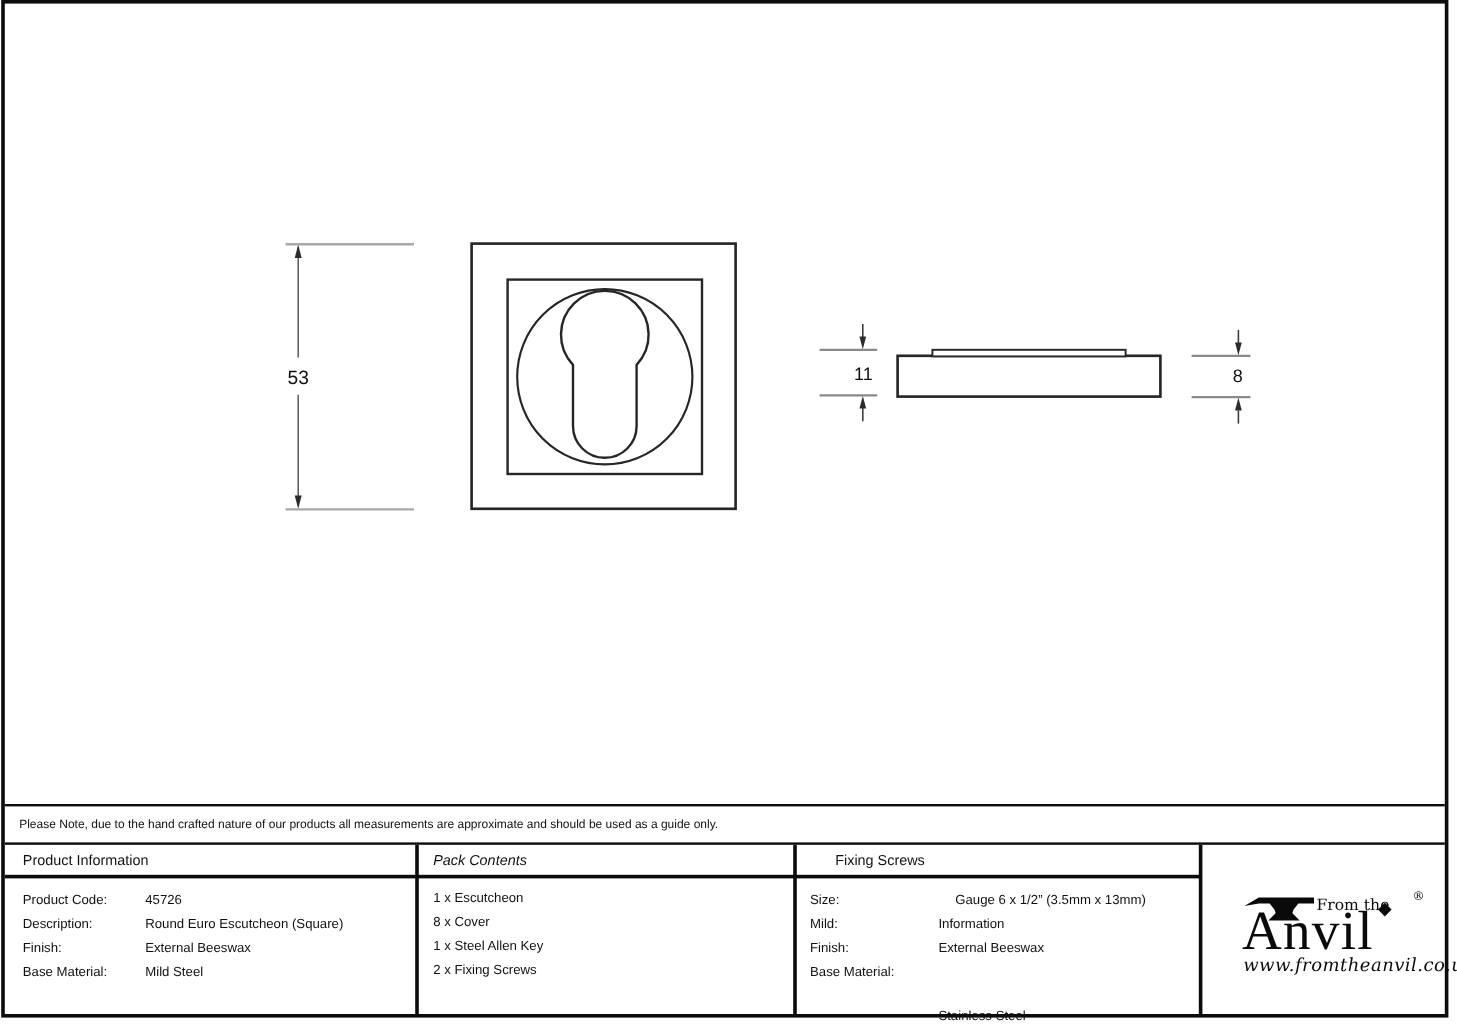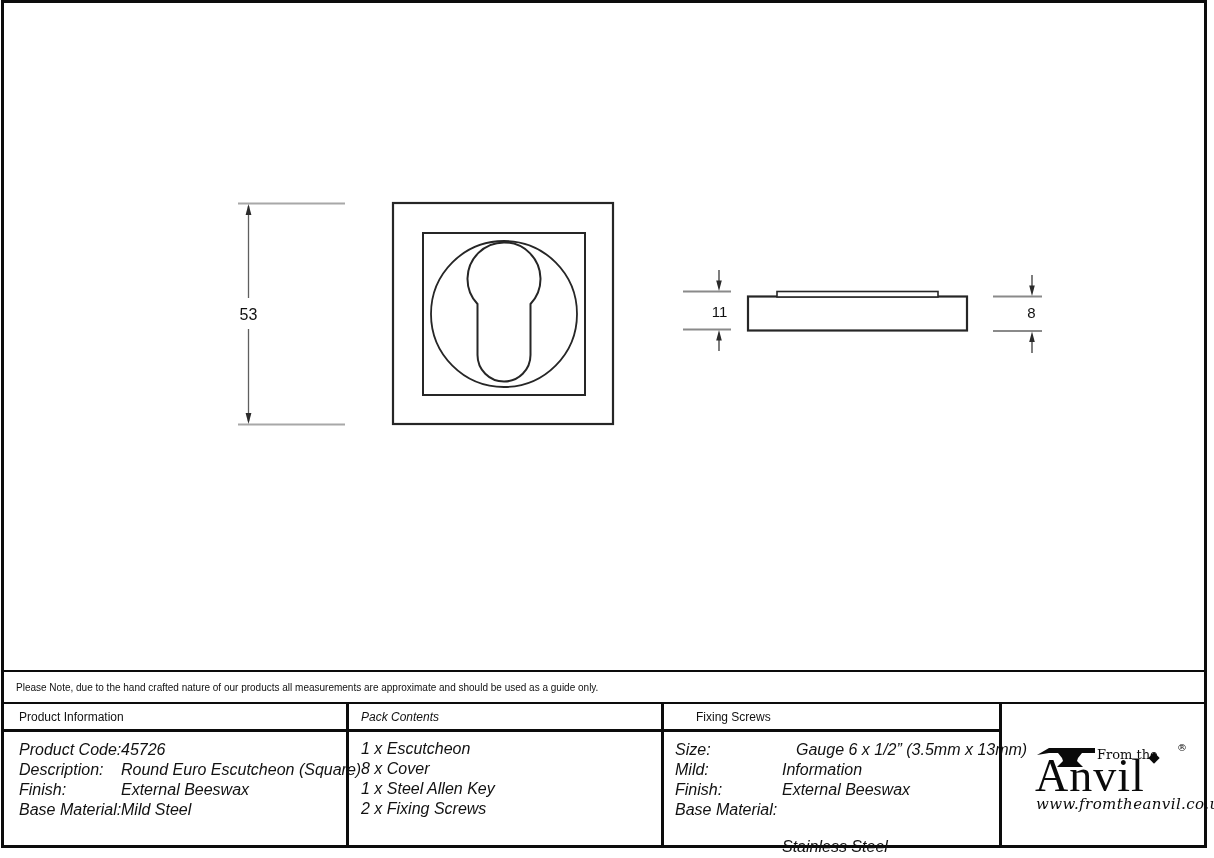--- a/index.html
+++ b/index.html
@@ -12,21 +12,21 @@
   
   .note-row{left:4px;top:670px;width:1200px;height:34px;box-sizing:border-box;
             border-top:2.5px solid #0c0c0c;border-bottom:2.5px solid #0c0c0c;
             display:flex;align-items:center;padding-left:12px;font-size:10px;}
   
   .vline{width:2.5px;background:#0c0c0c;top:704px;height:141px;}
   .v1{left:346px;} .v2{left:661px;} .v3{left:999px;}
   .hdr-underline{left:4px;top:729px;width:997px;height:2.5px;background:#0c0c0c;}
   .hdr-cell{top:704px;height:25px;display:flex;align-items:center;font-size:12px;}
   .h1{left:19px;width:300px;} .h2{left:361px;width:280px;font-style:italic;} .h3{left:696px;width:300px;}
-  .cell-text{height:18px;font-size:16px;white-space:nowrap;display:flex;align-items:center;font-style:italic;}
+  .cell-text{height:18px;font-size:11px;white-space:nowrap;display:flex;align-items:center;}
   
   .logo-anvil-word{left:1035px;top:753px;font-family:Liberation Serif, serif;
        font-size:46px;line-height:1;letter-spacing:1px;color:#0a0a0a;}
   .logo-fromthe{left:1097px;top:747px;font-family:"DejaVu Serif",serif;font-size:13px;color:#0a0a0a;}
   .logo-diamond{left:1150px;top:754px;width:8px;height:8px;background:#0a0a0a;transform:rotate(45deg);}
   .logo-reg{left:1177px;top:742px;font-family:"DejaVu Serif",serif;font-size:10px;color:#0a0a0a;}
   .logo-url{left:1036px;top:795px;font-family:"DejaVu Serif",serif;font-style:italic;
        font-size:15px;letter-spacing:0.4px;color:#0a0a0a;white-space:nowrap;}
   svg text{font-family:"Liberation Sans",sans-serif;fill:#111;}
 </style>

